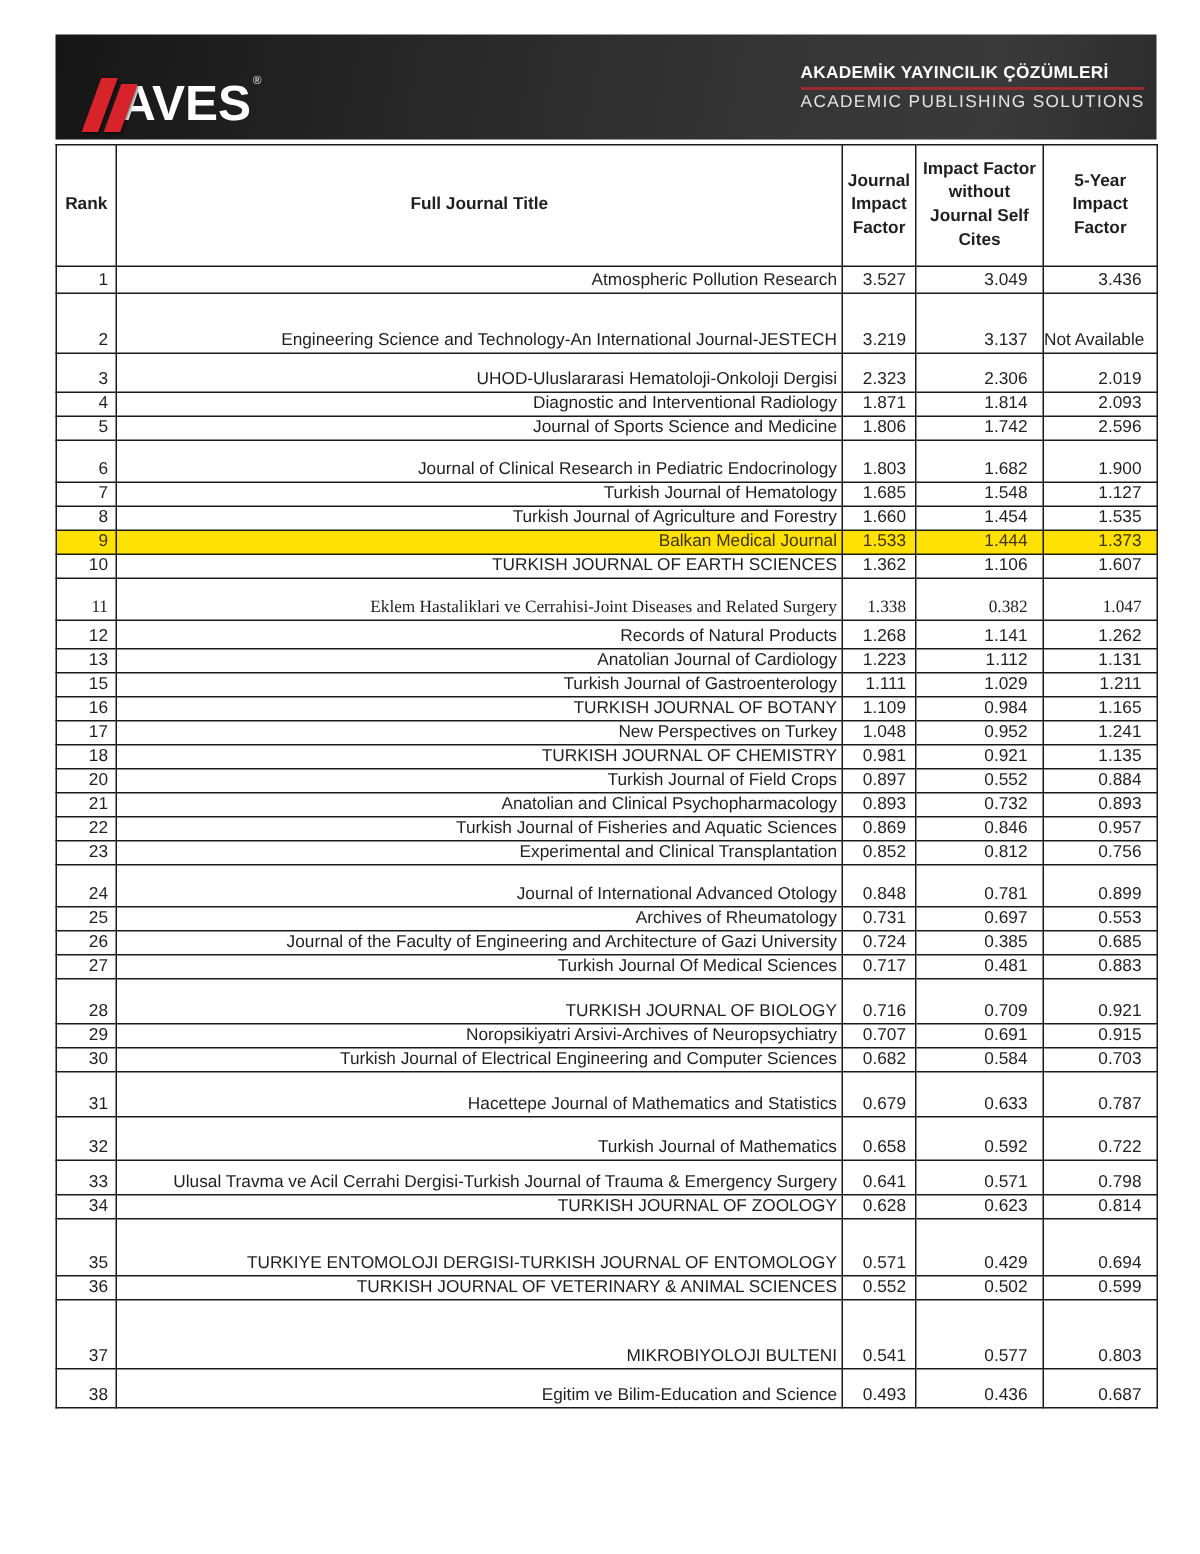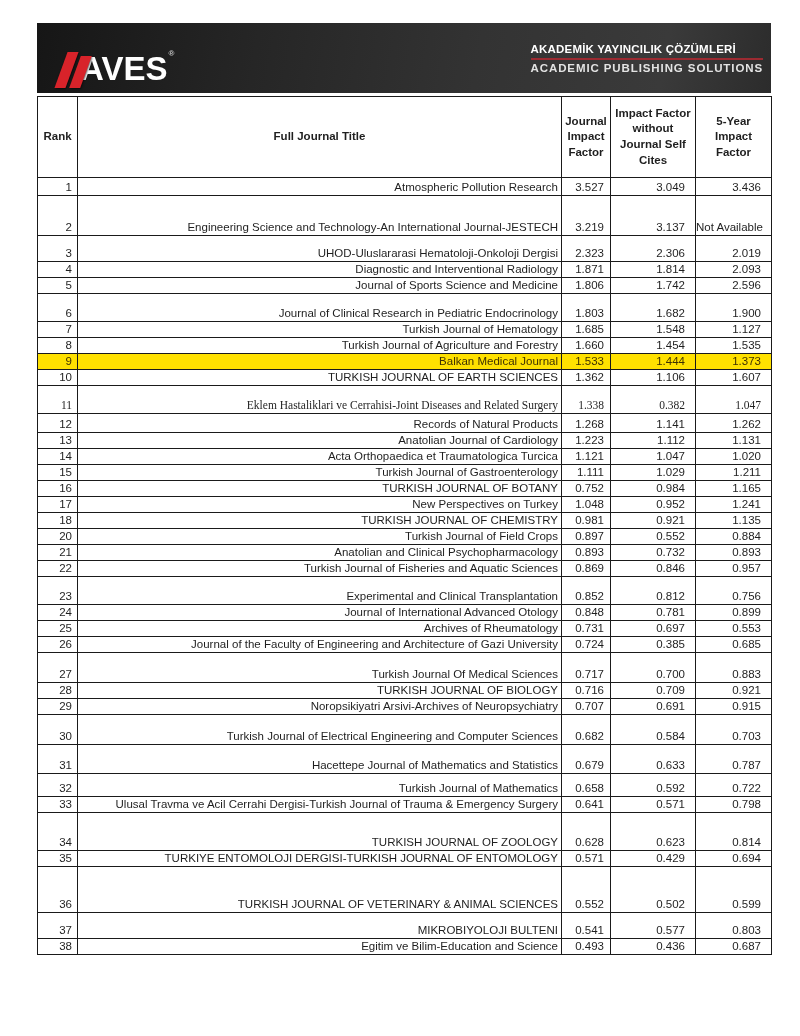--- a/index.html
+++ b/index.html
@@ -64,21 +64,21 @@
     font-size: 11.5px;
     font-weight: bold;
     letter-spacing: 0.2px;
     padding-bottom: 3px;
     border-bottom: 2px solid #9c2a31;
     white-space: nowrap;
   }
   .tagline-en {
     color: #e3e3e3;
     font-size: 11.5px;
-    font-weight: bold;
+    font-weight: normal;
     letter-spacing: 0.9px;
     margin-top: 2px;
     white-space: nowrap;
   }
 
   
   table.journals {
     position: absolute;
     left: 37px; top: 96px;
     width: 734px;
@@ -256,37 +256,30 @@
           <td class="col-5y">1.262</td>
         </tr>
         <tr>
           <td class="col-rank">13</td>
           <td class="col-title">Anatolian Journal of Cardiology</td>
           <td class="col-jif">1.223</td>
           <td class="col-wosc">1.112</td>
           <td class="col-5y">1.131</td>
         </tr>
         <tr>
-          <td class="col-rank">14</td>
-          <td class="col-title">Acta Orthopaedica et Traumatologica Turcica</td>
-          <td class="col-jif">1.121</td>
-          <td class="col-wosc">1.047</td>
-          <td class="col-5y">1.020</td>
-        </tr>
-        <tr>
           <td class="col-rank">15</td>
           <td class="col-title">Turkish Journal of Gastroenterology</td>
           <td class="col-jif">1.111</td>
           <td class="col-wosc">1.029</td>
           <td class="col-5y">1.211</td>
         </tr>
         <tr>
           <td class="col-rank">16</td>
           <td class="col-title">TURKISH JOURNAL OF BOTANY</td>
-          <td class="col-jif">0.752</td>
+          <td class="col-jif">1.109</td>
           <td class="col-wosc">0.984</td>
           <td class="col-5y">1.165</td>
         </tr>
         <tr>
           <td class="col-rank">17</td>
           <td class="col-title">New Perspectives on Turkey</td>
           <td class="col-jif">1.048</td>
           <td class="col-wosc">0.952</td>
           <td class="col-5y">1.241</td>
         </tr>
@@ -343,21 +336,21 @@
           <td class="col-rank">26</td>
           <td class="col-title">Journal of the Faculty of Engineering and Architecture of Gazi University</td>
           <td class="col-jif">0.724</td>
           <td class="col-wosc">0.385</td>
           <td class="col-5y">0.685</td>
         </tr>
         <tr>
           <td class="col-rank">27</td>
           <td class="col-title">Turkish Journal Of Medical Sciences</td>
           <td class="col-jif">0.717</td>
-          <td class="col-wosc">0.700</td>
+          <td class="col-wosc">0.481</td>
           <td class="col-5y">0.883</td>
         </tr>
         <tr>
           <td class="col-rank">28</td>
           <td class="col-title">TURKISH JOURNAL OF BIOLOGY</td>
           <td class="col-jif">0.716</td>
           <td class="col-wosc">0.709</td>
           <td class="col-5y">0.921</td>
         </tr>
         <tr>

